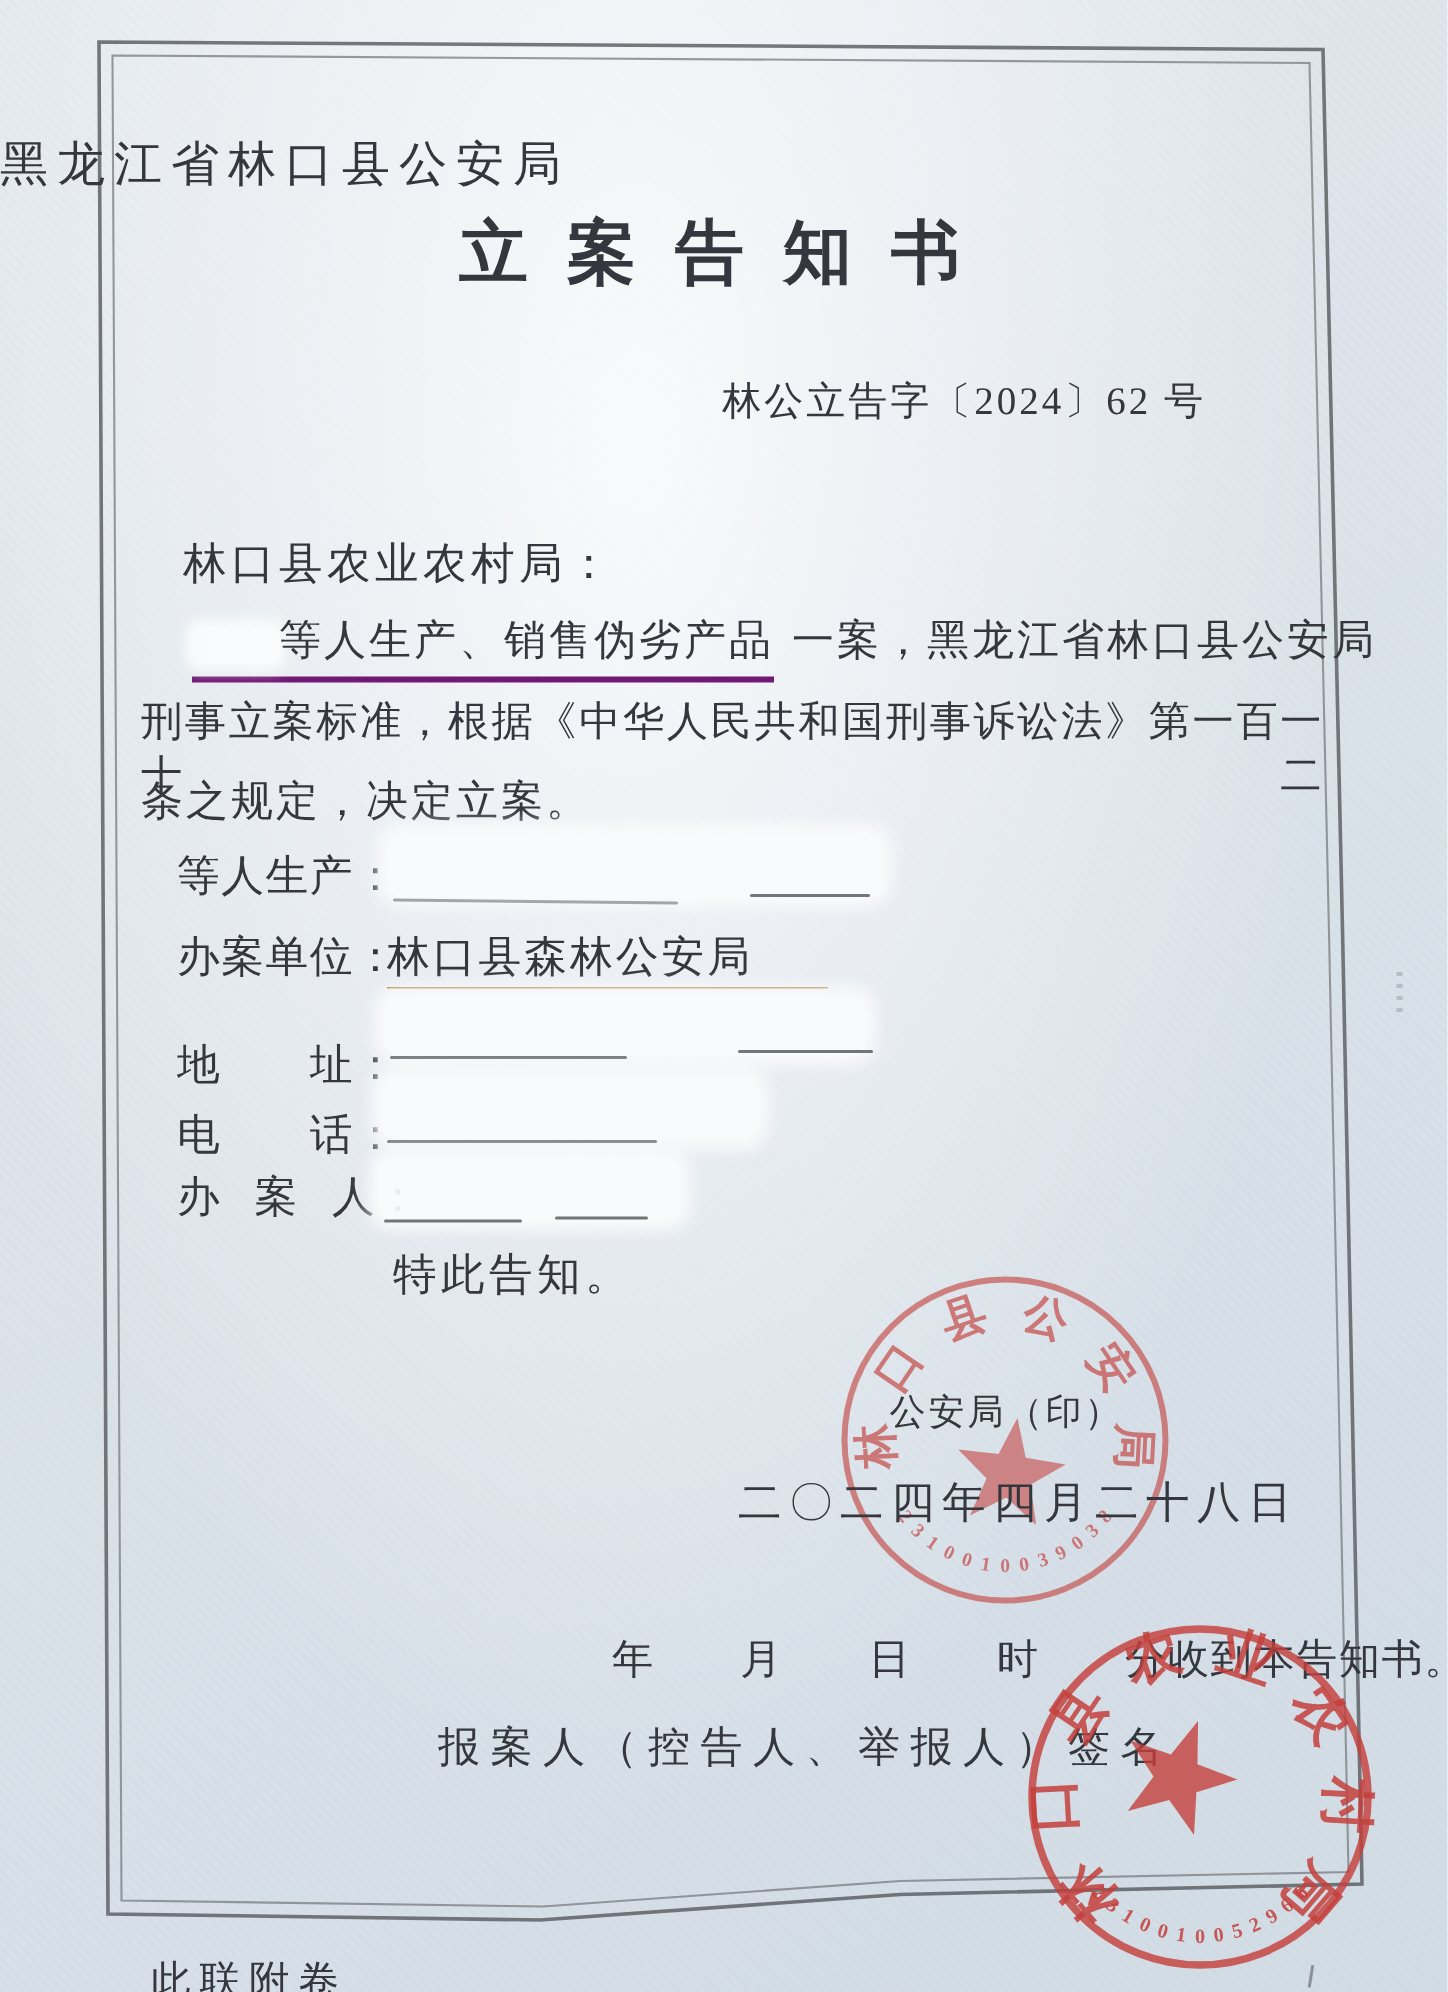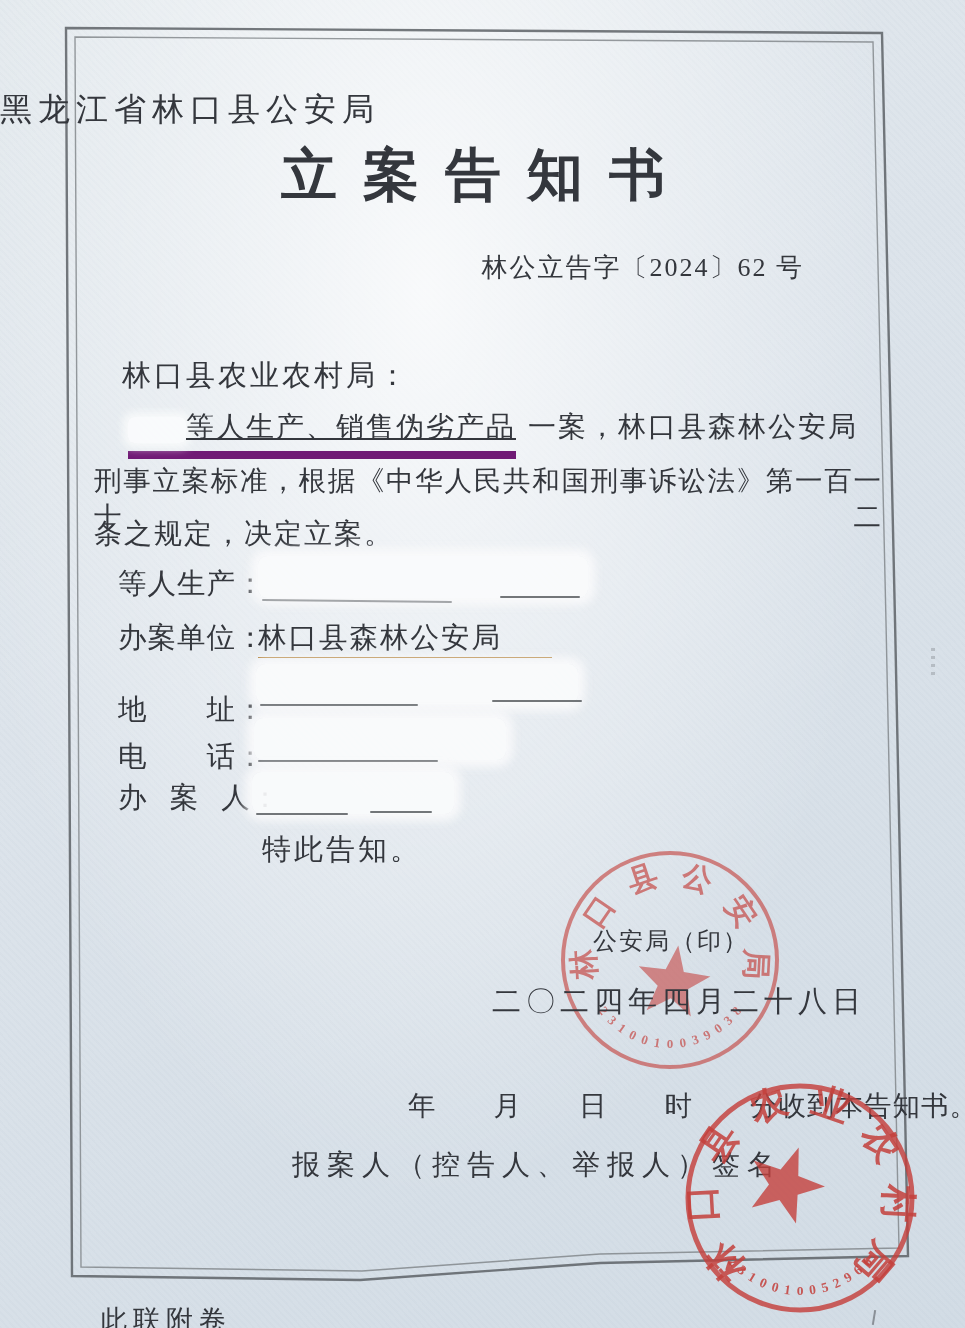--- a/index.html
+++ b/index.html
@@ -13,28 +13,28 @@
     position:absolute;inset:0;pointer-events:none;
     background:repeating-linear-gradient(47deg,rgba(130,150,170,0.035) 0 2px,rgba(255,255,255,0) 2px 5px);
   }
   .vignette{
     position:absolute;inset:0;pointer-events:none;
     background:radial-gradient(ellipse at 44% 22%,rgba(255,255,255,0.8) 0%,rgba(255,255,255,0) 62%);
   }
   .abs{position:absolute;}
   .txt{white-space:pre;letter-spacing:2px;}
   .agency{top:88px;left:0;width:946px;text-align:left;font-size:32px;letter-spacing:6px;}
-  .doc-title{top:138px;left:0;width:946px;text-align:center;font-size:56px;font-weight:600;letter-spacing:26px;text-indent:26px;}
+  .doc-title{top:138px;left:0;width:946px;text-align:center;font-size:46px;font-weight:600;letter-spacing:26px;text-indent:26px;}
   .doc-number{top:250px;left:0;width:804px;text-align:right;font-size:26px;letter-spacing:2px;}
   .recipient{top:356px;left:122px;font-size:29px;letter-spacing:3px;}
   .body-line{font-size:28px;letter-spacing:2px;}
   .bl1{top:408px;left:128px;}
   .bl2{top:463px;left:94px;width:788px;text-align:justify;text-align-last:justify;letter-spacing:1px;font-size:27.5px;}
   .bl3{top:515px;left:94px;}
-  .u-line{border-bottom:8px solid #701a75;padding-bottom:5px;display:inline-block;text-decoration:underline;}
+  .u-line{border-bottom:4px solid #701a75;padding-bottom:5px;display:inline-block;}
   .blank-slot{display:inline-block;width:58px;height:26px;vertical-align:middle;
     background:rgba(250,251,252,0.95);border-radius:6px;box-shadow:0 0 8px 5px rgba(250,251,252,0.85);}
   .rest-case{margin-left:12px;}
   .field-label{position:absolute;left:118px;font-size:28.5px;letter-spacing:1px;word-spacing:14px;}
   .field-value{position:absolute;left:258px;font-size:28.5px;letter-spacing:2px;}
   .uv{border-bottom:1px solid #a16207;padding-bottom:4px;padding-right:50px;}
   .closing{top:830px;left:262px;font-size:29px;letter-spacing:3px;}
   .seal-note{top:925px;left:593px;font-size:24px;letter-spacing:2px;z-index:6;}
   .issue-date{top:982px;left:468px;font-size:29px;letter-spacing:5px;z-index:6;margin-left:24px;}
   .ack-line{top:1088px;left:372px;font-size:27.5px;letter-spacing:1px;margin-left:36px;}
@@ -69,21 +69,21 @@
   <polygon points="75,37 873,42 886,622 899,1248 600,1254 362,1271 81,1267" fill="none" stroke="#7d8286" stroke-width="1.4" opacity="0.8"></polygon>
 </svg>
 
 <div class="abs txt agency">黑龙江省林口县公安局</div>
 <div class="abs txt doc-title">立案告知书</div>
 <div class="abs txt doc-number">林公立告字〔2024〕62 号</div>
 
 <div class="abs txt recipient">林口县农业农村局：</div>
 
 <div class="abs body-line bl1">
-  <span class="u-line"><span class="blank-slot"></span><span>等人生产、销售伪劣产品</span></span><span class="rest-case">一案，林口县森林公安局</span>
+  <span class="u-line"><span class="blank-slot"></span><span>等人生产、销售伪劣产品</span></span><span class="rest-case">一案，黑龙江省林口县公安局</span>
 </div>
 <div class="abs body-line bl2">刑事立案标准，根据《中华人民共和国刑事诉讼法》第一百一十二</div>
 <div class="abs body-line bl3">条之规定，决定立案。</div>
 
 <div class="field-label" style="top:565px;">等人生产：</div>
 <div class="field-label" style="top:619px;">办案单位：</div>
 <div class="field-value" style="top:619px;"><span class="uv">林口县森林公安局</span></div>
 <div class="field-label" style="top:672px;margin-top:19px;">地　　址：</div>
 <div class="field-label" style="top:726px;margin-top:12px;">电　　话：</div>
 <div class="field-label" style="top:779px;">办 案 人：</div>

